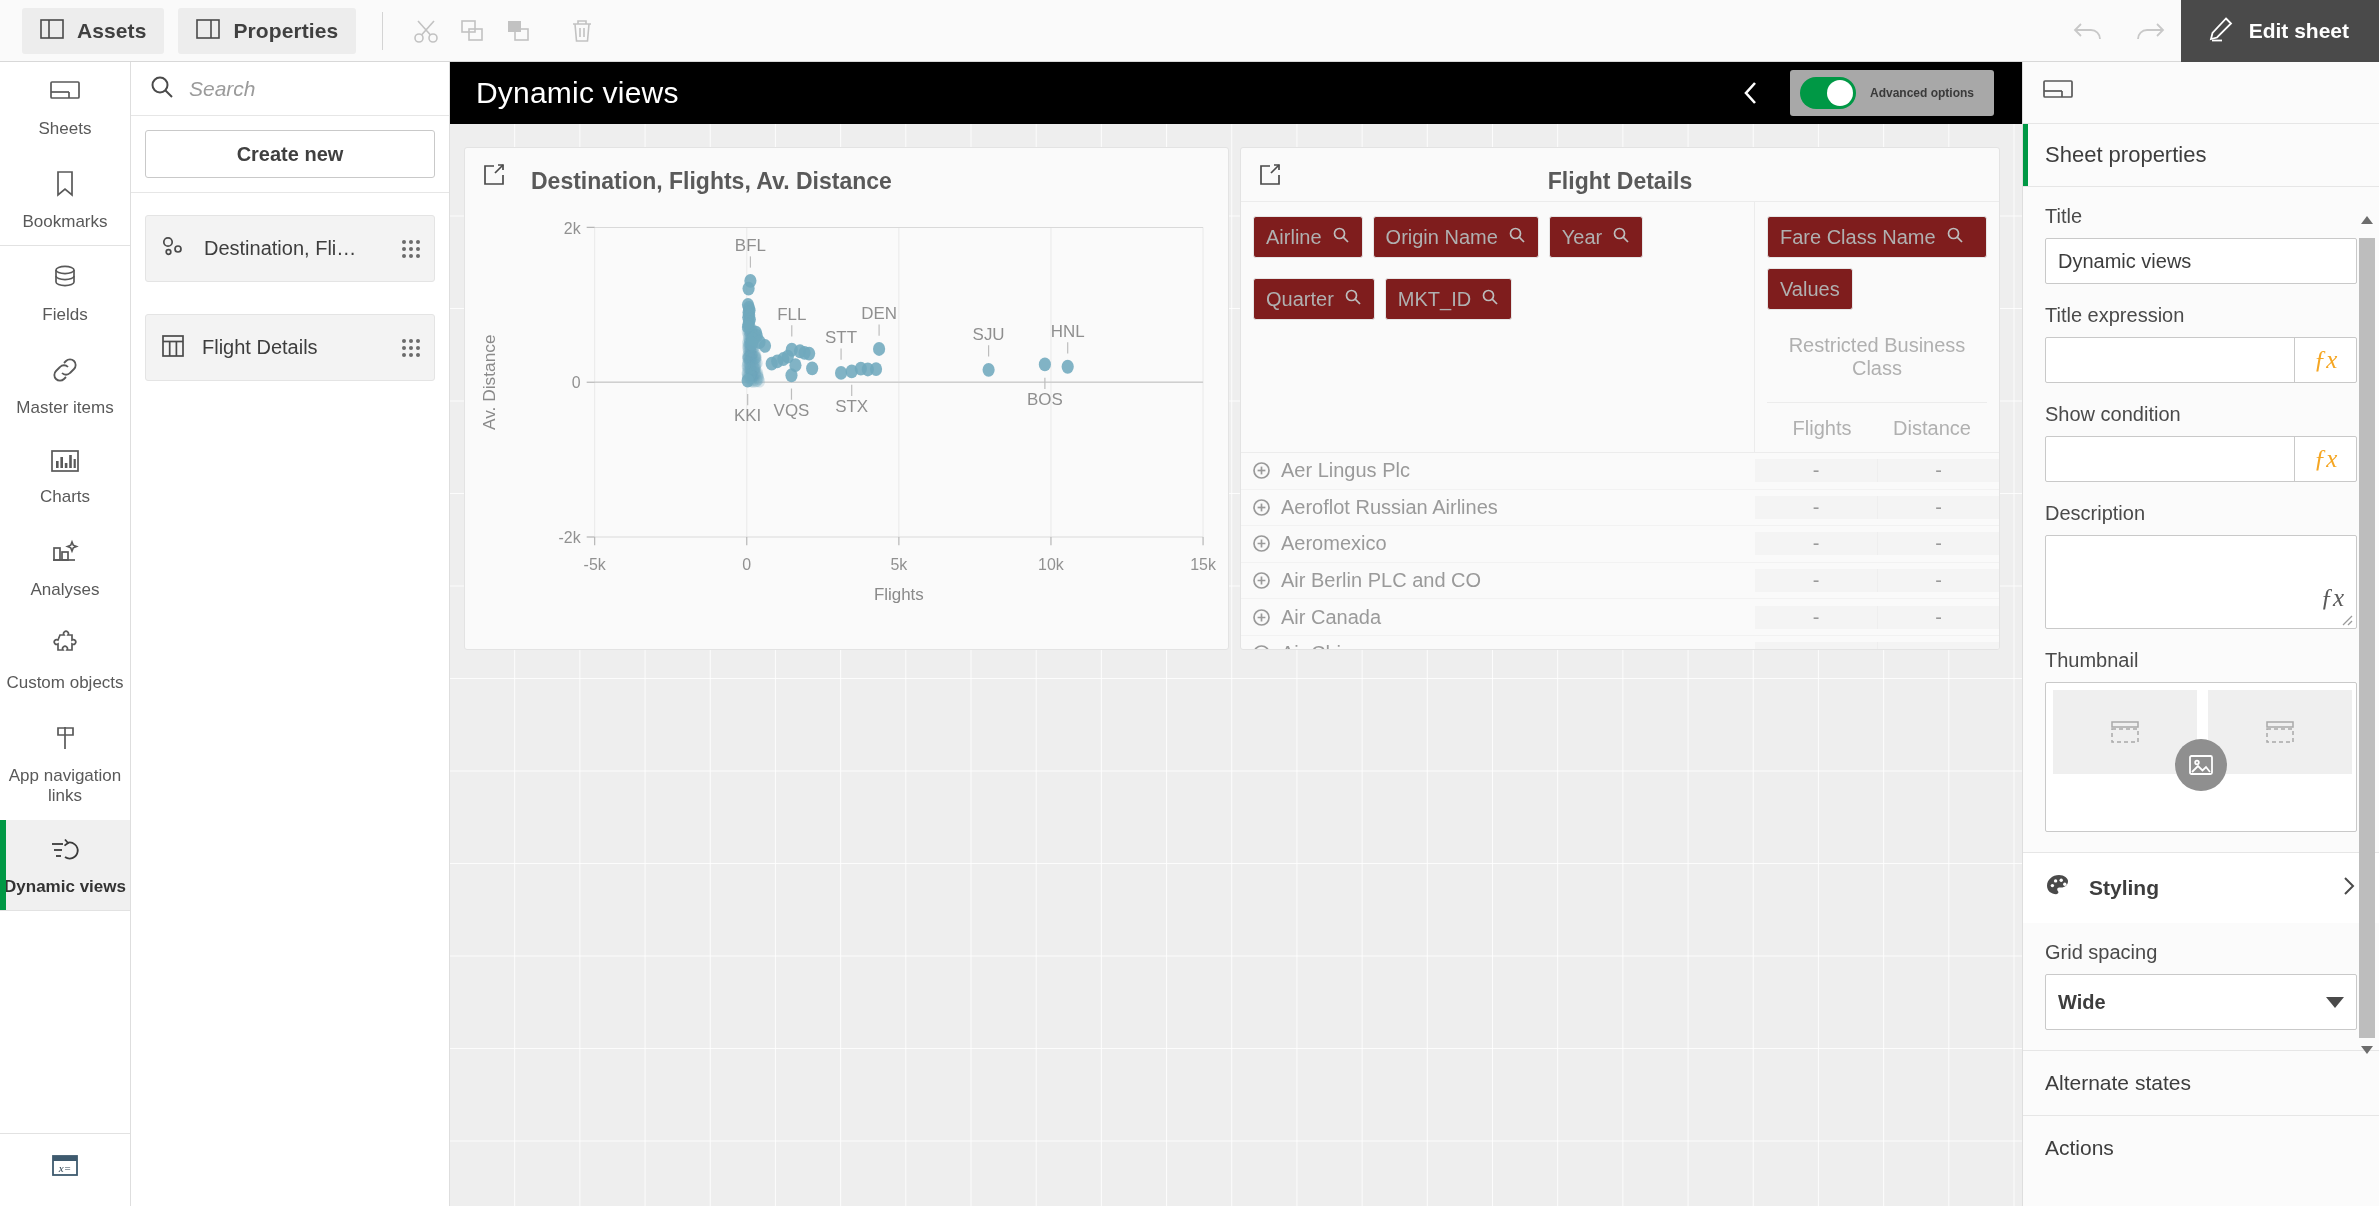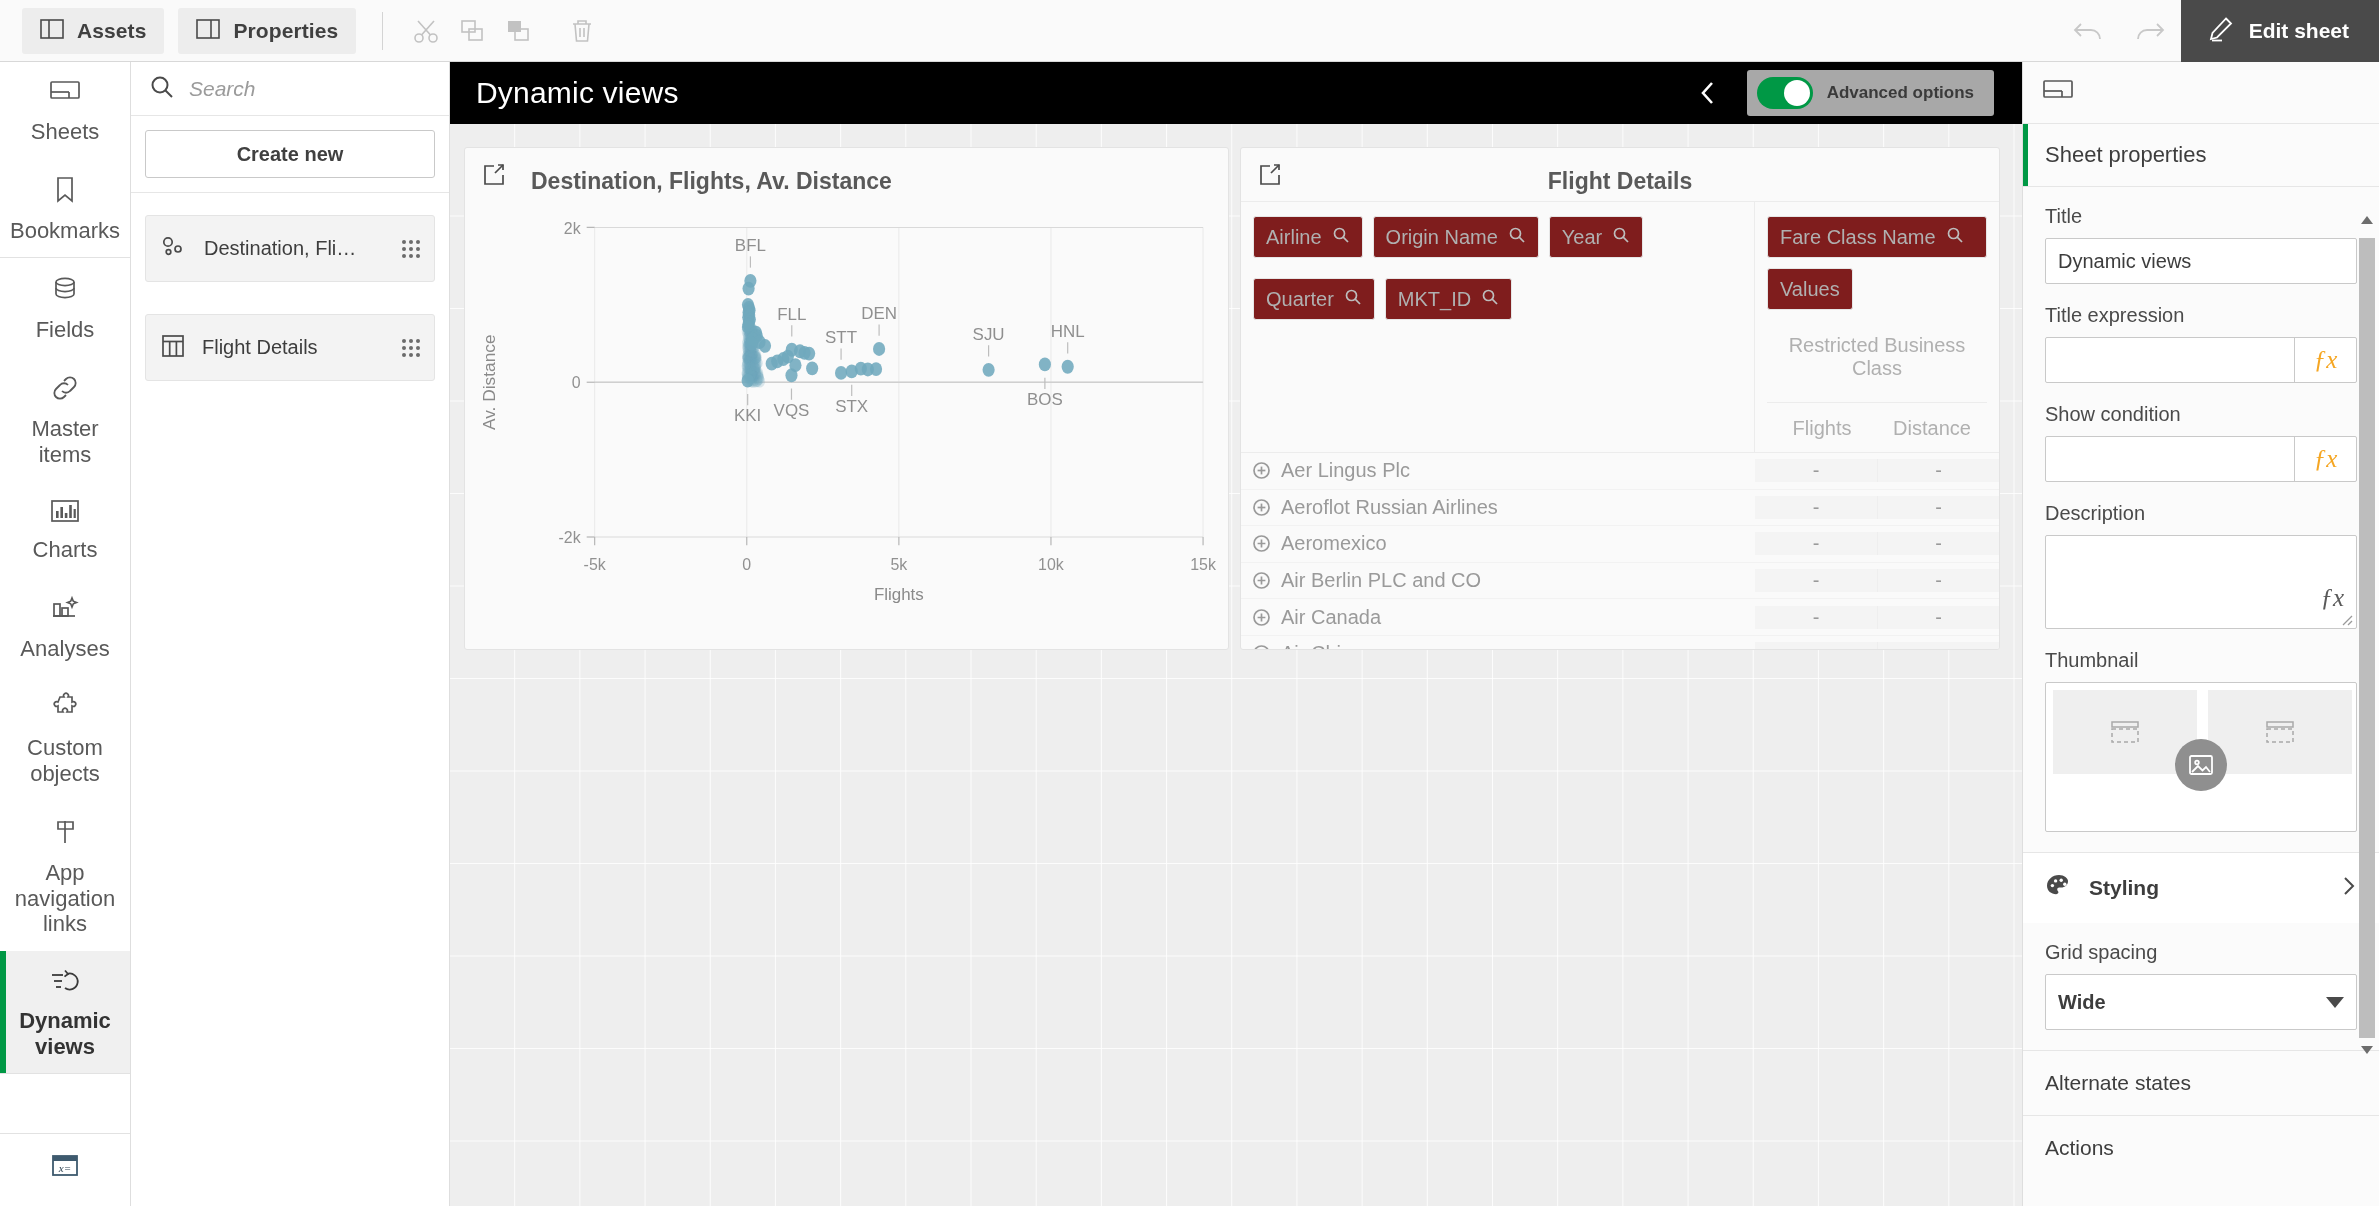--- a/index.html
+++ b/index.html
@@ -39,21 +39,21 @@
 
   
   .rail {
     width: 131px; min-width:131px; background:#fff; border-right:1px solid #dedede;
     display:flex; flex-direction:column; position: relative;
   }
   .rail-item {
     padding: 16px 4px 14px; display:flex; flex-direction:column; align-items:center;
     gap: 9px; cursor:pointer; position: relative;
   }
-  .rail-item .rl { font-size: 22px; color:#595959; text-align:center; line-height:1.18; }
+  .rail-item .rl { font-size: 17px; color:#595959; text-align:center; line-height:1.18; }
   .rail-item.sep-after::after {
     content:""; position:absolute; left:0; right:0; bottom:0; height:1px; background:#e2e2e2;
   }
   .rail-item.active { background:#f0f0f0; }
   .rail-item.active::before {
     content:""; position:absolute; left:0; top:0; bottom:0; width:6px; background:#009845;
   }
   .rail-item.active .rl { color:#333; font-weight:700; }
   .rail-bottom { margin-top:auto; border-top:1px solid #e2e2e2; padding: 18px 0 22px;
     display:flex; justify-content:center; }
@@ -96,21 +96,21 @@
     padding: 0 0 0 26px; color:#fff;
   }
   .sheet-title { font-size: 30px; font-weight: 400; letter-spacing:.2px; }
   .sheet-header .chev { margin-left:auto; padding: 0 28px; cursor:pointer; display:flex; align-items:center; }
   .adv-pill {
     display:flex; align-items:center; gap:14px; background:#a8a8a8; border-radius:3px;
     height: 46px; padding: 0 20px 0 10px; margin-right: 28px; cursor:pointer;
   }
   .toggle { width:56px; height:32px; border-radius:16px; background:#009845; position:relative; }
   .toggle i { position:absolute; right:3px; top:3px; width:26px; height:26px; border-radius:50%; background:#fff; display:block; }
-  .adv-pill .lbl { font-size:17px; color:#3a3a3a; font-weight:600; }
+  .adv-pill .lbl { font-size:12px; color:#3a3a3a; font-weight:600; }
 
   .canvas { flex:1; position:relative; overflow:hidden;
     background-color:#eeeeee;
     background-image:
       linear-gradient(to right, rgba(255,255,255,.85) 1px, transparent 1px),
       linear-gradient(to bottom, rgba(255,255,255,.85) 1px, transparent 1px);
     background-size: 65.2px 92.5px;
     background-position: -1px -1px;
   }
 

